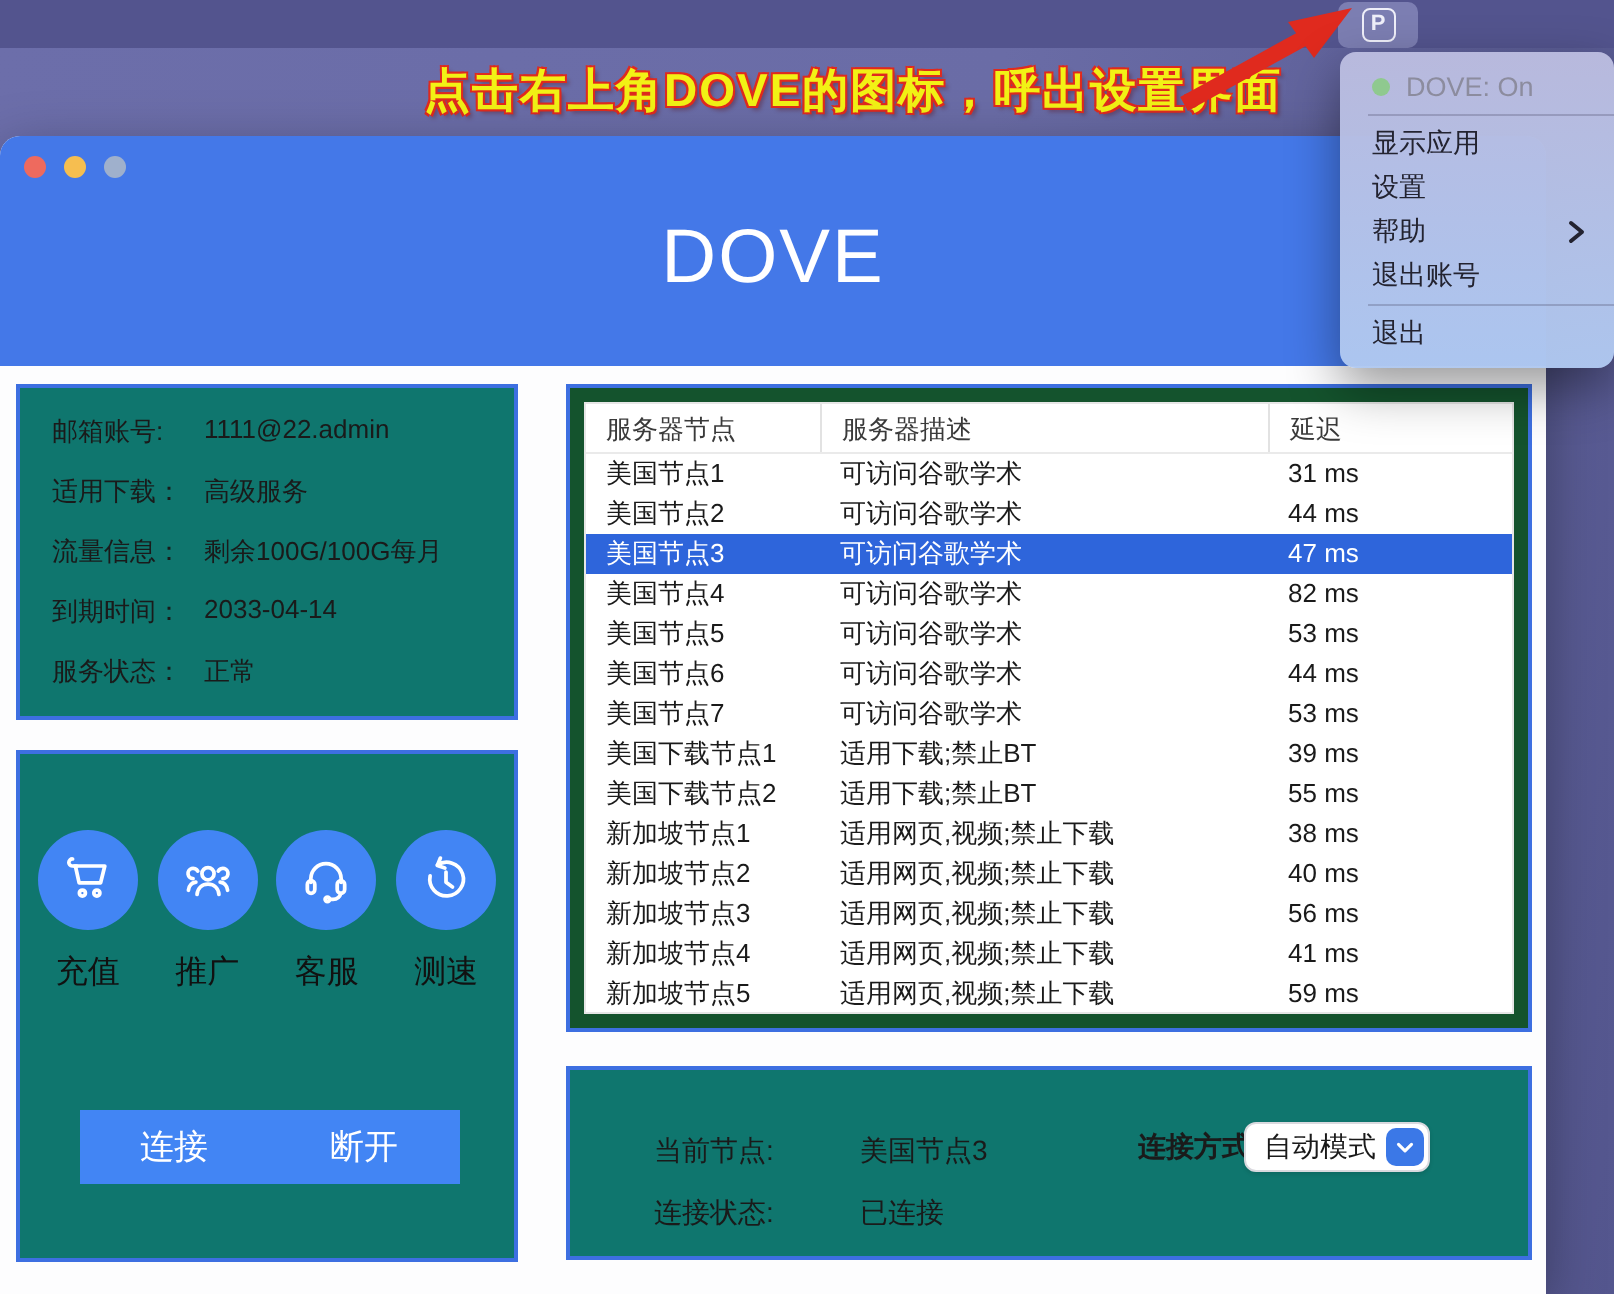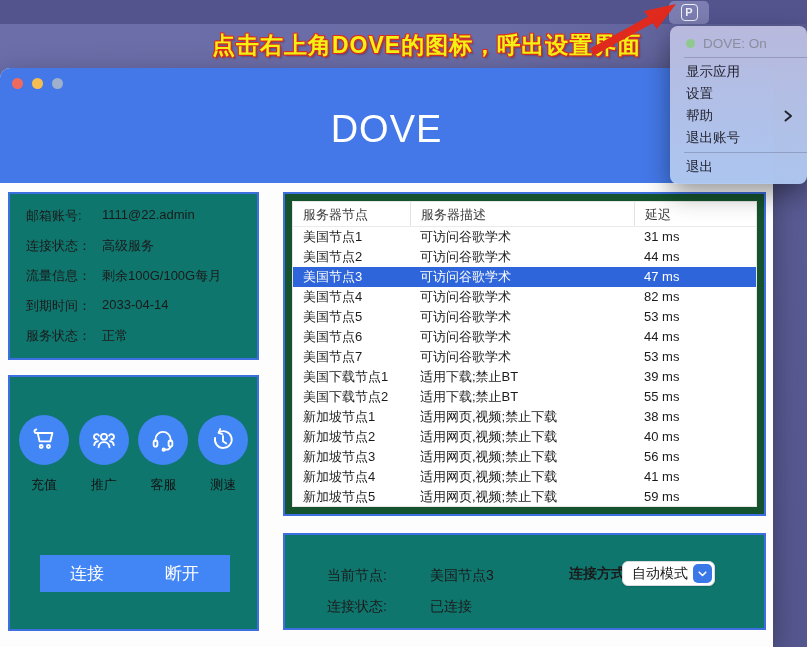--- a/index.html
+++ b/index.html
@@ -36,21 +36,21 @@
   .info-panel { left:8px; top:124px; width:251px; height:168px; padding:13px 8px; display:flex; flex-direction:column; justify-content:space-between; }
   .info-row { display:flex; font-size:13px; color:#1A1A1A; }
   .info-label { width:70px; margin-left:8px; white-space:nowrap; }
   .info-value { margin-left:6px; white-space:nowrap; }
 
   
   .action-panel { left:8px; top:307px; width:251px; height:256px; }
   .shortcut-row { position:absolute; top:38px; left:4px; right:4px; display:flex; justify-content:space-around; }
   .shortcut { display:flex; flex-direction:column; align-items:center; cursor:pointer; }
   .circle { width:50px; height:50px; border-radius:50%; background:#4285F4; display:flex; align-items:center; justify-content:center; }
-  .shortcut-label { margin-top:11px; font-size:13px; color:#111; }
+  .shortcut-label { margin-top:11px; font-size:16px; color:#111; }
   .btn-row { position:absolute; top:178px; left:8px; right:6px; display:flex; justify-content:center; }
   .blue-btn { width:95px; height:37px; background:#4285F4; color:#FFF; font-size:17px; border:none;
               font-family:"Liberation Sans", sans-serif; cursor:pointer; }
 
   
   .table-panel { left:283px; top:124px; width:483px; height:324px; padding:7px; background:#14532d; }
   .stable { border:1px solid #E6E6E6; height:100%; overflow:hidden; background:#FFF; }
   .thead { display:flex; height:25px; line-height:25px; font-size:13px; color:#3A3A3A; border-bottom:1px solid #EAEAEA; }
   .thead .hc { padding-left:10px; }
   .hc1 { width:117px; } .hc2 { width:224px; border-left:1px solid #E2E2E2; } .hc3 { flex:1; border-left:1px solid #E2E2E2; }
@@ -105,21 +105,21 @@
       </div>
       <div class="app-title">DOVE</div>
     </div>
 
     <div class="panel info-panel">
         <div class="info-row">
           <span class="info-label">邮箱账号:</span>
           <span class="info-value">1111@22.admin</span>
         </div>
         <div class="info-row">
-          <span class="info-label">连接状态：</span>
+          <span class="info-label">适用下载：</span>
           <span class="info-value">高级服务</span>
         </div>
         <div class="info-row">
           <span class="info-label">流量信息：</span>
           <span class="info-value">剩余100G/100G每月</span>
         </div>
         <div class="info-row">
           <span class="info-label">到期时间：</span>
           <span class="info-value">2033-04-14</span>
         </div>

